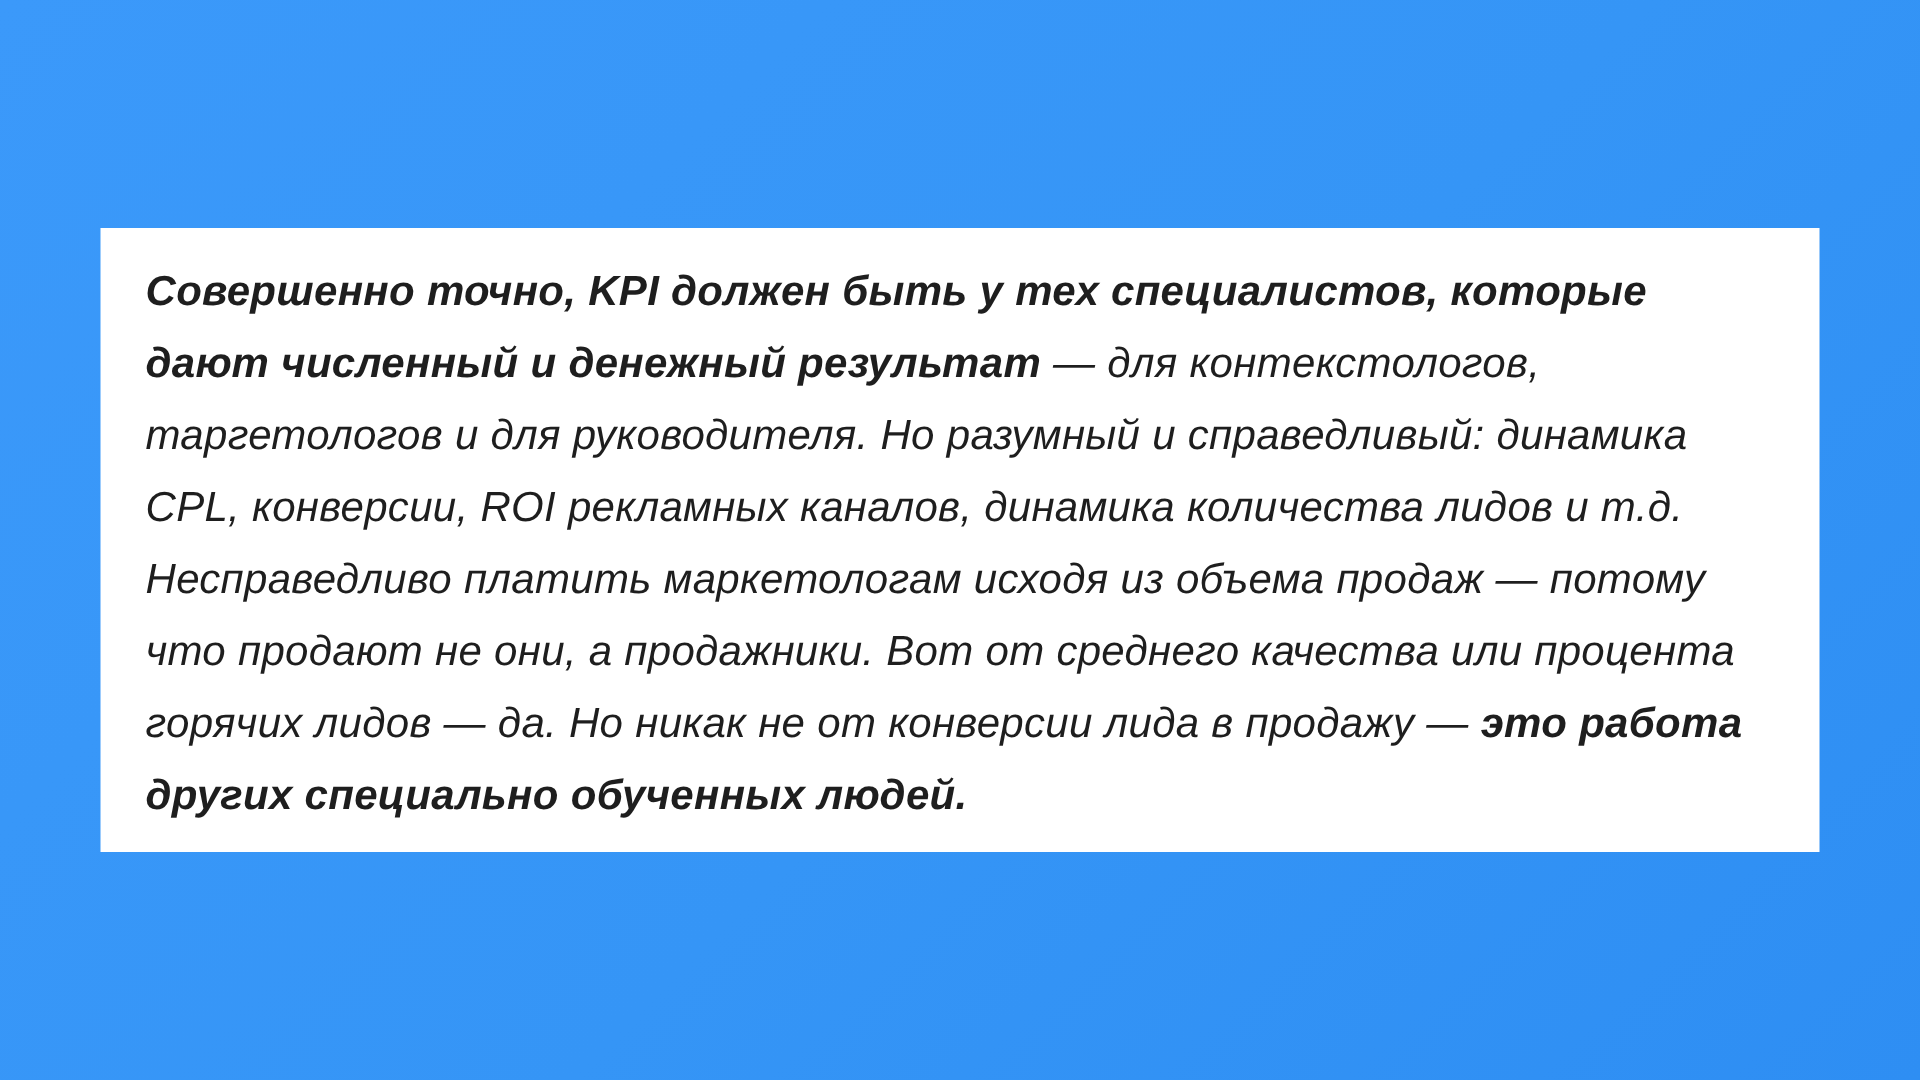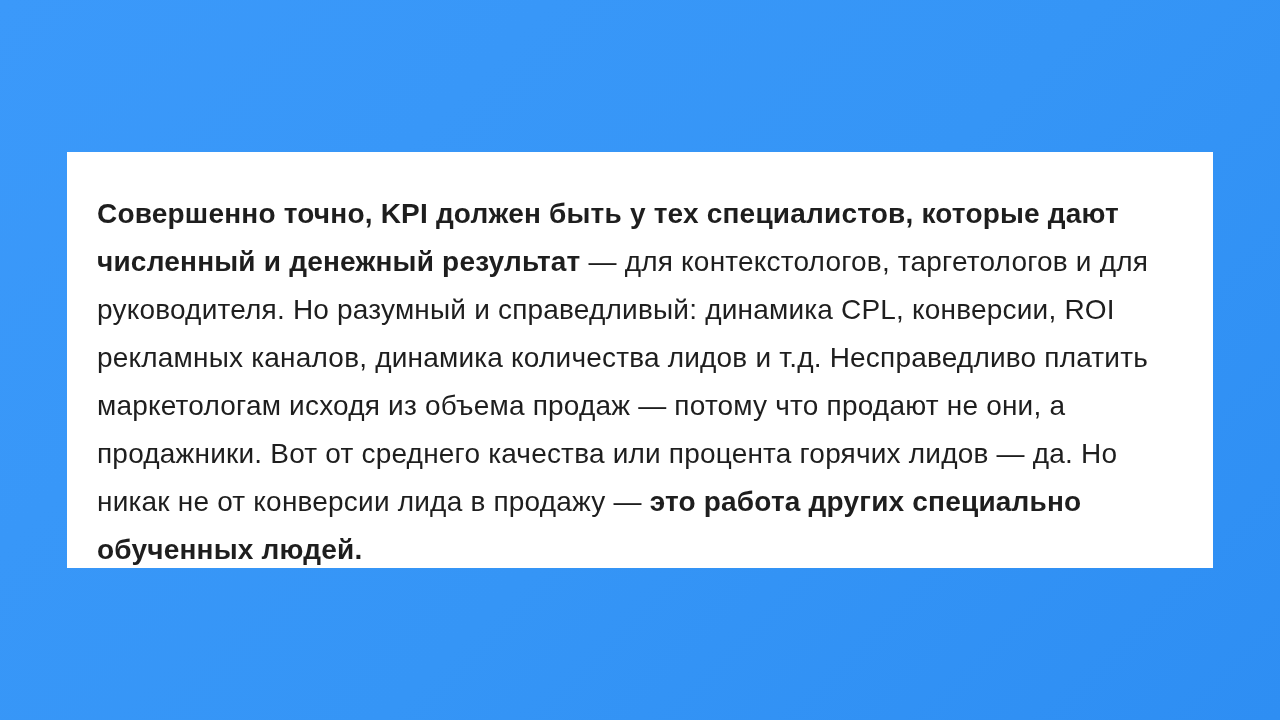--- a/index.html
+++ b/index.html
@@ -15,22 +15,23 @@
     position: relative;
   }
   .quote-card {
     position: absolute;
     left: 67px;
     top: 152px;
     width: 1146px;
     height: 416px;
     box-sizing: border-box;
     background: #ffffff;
-    padding: 38px 30px 10px 30px;
+    padding: 18px 30px 10px 30px;
     overflow: hidden;
+    font-style: italic;
   }
   .quote-paragraph {
     margin: 0;
     font-size: 28px;
     line-height: 48px;
     color: #1e1e1e;
     letter-spacing: 0.2px;
     text-align: left;
   }
   .quote-paragraph .bold {

